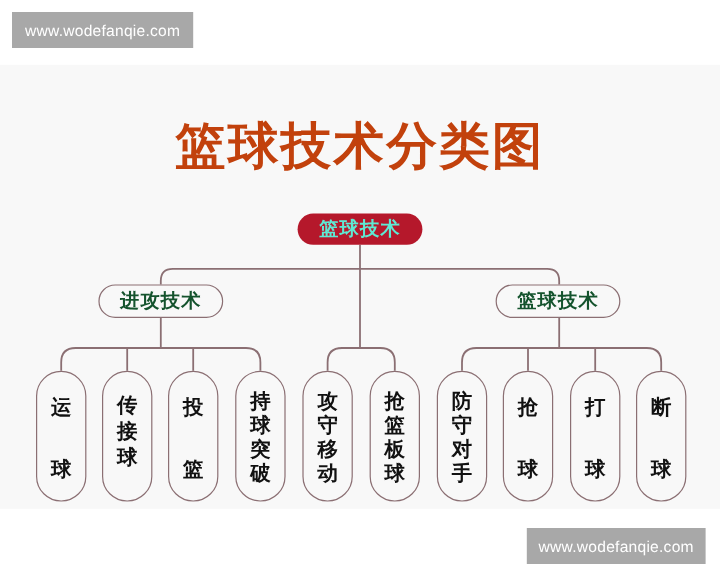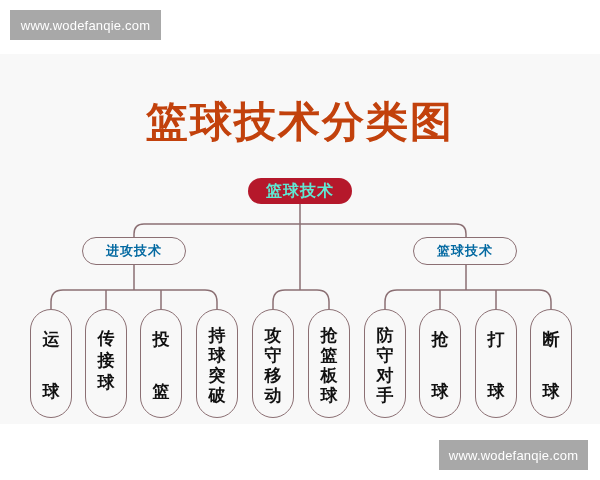--- a/index.html
+++ b/index.html
@@ -10,21 +10,21 @@
   #wm-top { left:10px; top:10px; width:151px; height:30px; }
   #wm-bottom { left:439px; top:440px; width:149px; height:30px; }
   .panel { position:absolute; left:0; top:54px; width:600px; height:370px; background:#f8f8f8; }
   .title { position:absolute; left:0; width:600px; top:92px; text-align:center; font-size:42px;
            font-weight:bold; color:#c2410c; letter-spacing:2px; line-height:60px; }
   svg.lines { position:absolute; left:0; top:0; width:600px; height:480px; }
   .root { position:absolute; left:248px; top:178px; width:104px; height:26px; border-radius:13px;
           background:#b5182b; color:#5eead4; font-weight:bold; font-size:16px; display:flex;
           align-items:center; justify-content:center; letter-spacing:1px; }
   .mid { position:absolute; top:237px; width:104px; height:28px; border-radius:14px; background:#f8f8f8;
-         border:1.5px solid #8b6f73; color:#0369a1; font-weight:bold; font-size:13px; display:flex;
+         border:1.5px solid #8b6f73; color:#14532d; font-weight:bold; font-size:16px; display:flex;
          align-items:center; justify-content:center; letter-spacing:1px; box-sizing:border-box; }
   #mid-left { left:82px; }
   #mid-right { left:413px; }
   .leaf { position:absolute; top:309px; width:42px; height:109px; border-radius:21px;
           border:1.5px solid #8b6f73; background:#f8f8f8; box-sizing:border-box;
           display:flex; flex-direction:column; align-items:center; color:#111111;
           font-weight:bold; font-size:17px; }
   .leaf.two { justify-content:space-between; padding:18px 0 14px; }
   .leaf.multi { justify-content:center; line-height:20px; padding-top:2px; }
   .leaf span { display:block; }

